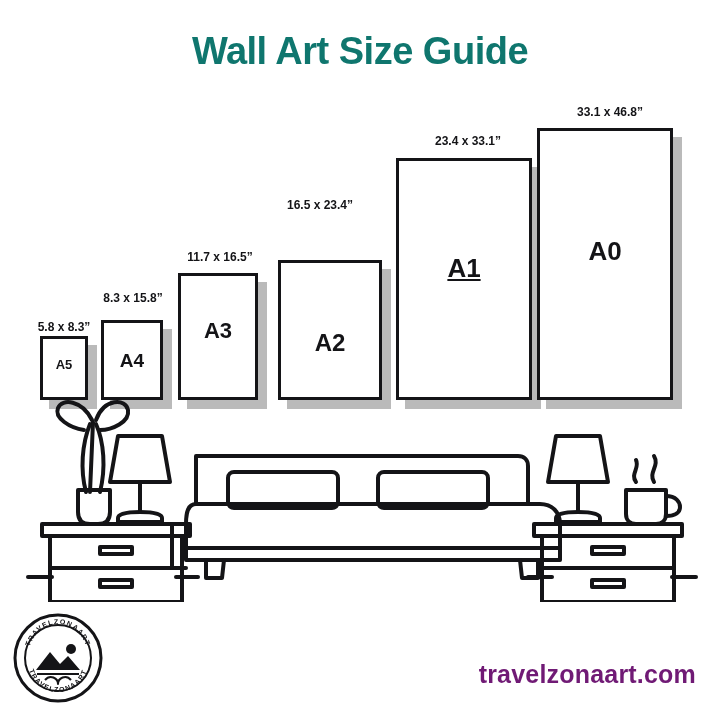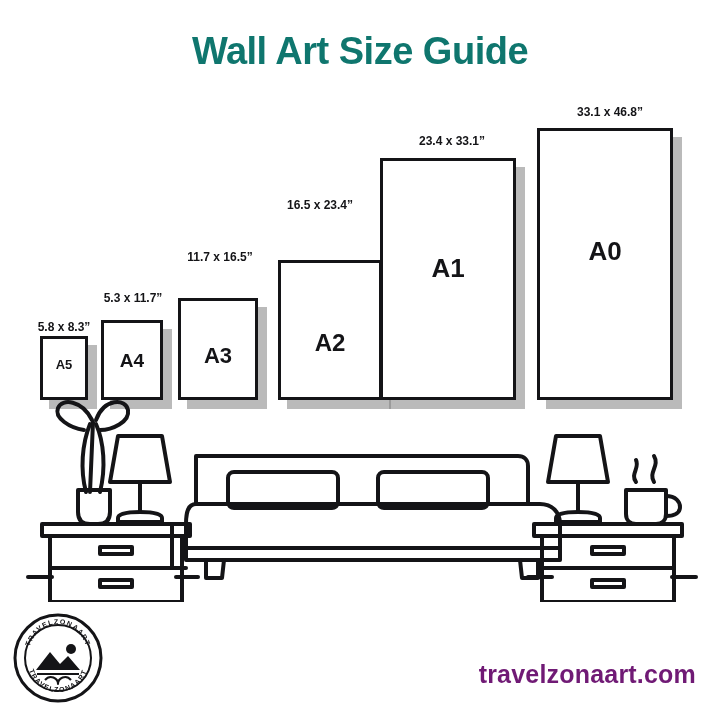--- a/index.html
+++ b/index.html
@@ -110,44 +110,44 @@
   <div class="chart">
 
     <div class="frame-group" style="left:36px; width:56px; height:80px;">
       <div class="frame-label" style="bottom:66px;">5.8 x 8.3”</div>
       <div class="frame" style="width:48px; height:64px; left:4px;">
         <div class="frame-name" style="top:18px; font-size:13px;">A5</div>
       </div>
     </div>
 
     <div class="frame-group" style="left:96px; width:74px; height:105px;">
-      <div class="frame-label" style="bottom:95px;">5.3 x 11.7”</div>
+      <div class="frame-label" style="bottom:95px;">8.3 x 15.8”</div>
       <div class="frame" style="width:62px; height:80px; left:5px;padding-left:44px;">
         <div class="frame-name" style="top:27px; font-size:19px;">A4</div>
       </div>
     </div>
 
     <div class="frame-group" style="left:172px; width:96px; height:145px;">
       <div class="frame-label" style="bottom:136px;">11.7 x 16.5”</div>
-      <div class="frame" style="width:80px; height:102px; left:6px;">
+      <div class="frame" style="width:80px; height:127px; left:6px;">
         <div class="frame-name" style="top:42px; font-size:22px;">A3</div>
       </div>
     </div>
 
     <div class="frame-group" style="left:258px; width:124px; height:200px;">
       <div class="frame-label" style="bottom:188px;">16.5 x 23.4”</div>
       <div class="frame" style="width:104px; height:140px; left:20px;">
         <div class="frame-name" style="top:66px; font-size:24px;">A2</div>
       </div>
     </div>
 
-    <div class="frame-group" style="left:372px; width:160px; height:265px;margin-top:48px;">
+    <div class="frame-group" style="left:388px; width:160px; height:265px;margin-top:48px;">
       <div class="frame-label" style="bottom:252px;">23.4 x 33.1”</div>
       <div class="frame" style="width:136px; height:242px; left:8px;">
-        <div class="frame-name" style="top:92px; font-size:26px;">A1</div>
+        <div class="frame-name" style="top:92px; font-size:26px;text-decoration:underline;">A1</div>
       </div>
     </div>
 
     <div class="frame-group" style="left:512px; width:196px; height:290px;">
       <div class="frame-label" style="bottom:281px;">33.1 x 46.8”</div>
       <div class="frame" style="width:136px; height:272px; left:25px;">
         <div class="frame-name" style="top:105px; font-size:26px;">A0</div>
       </div>
     </div>
   </div>

